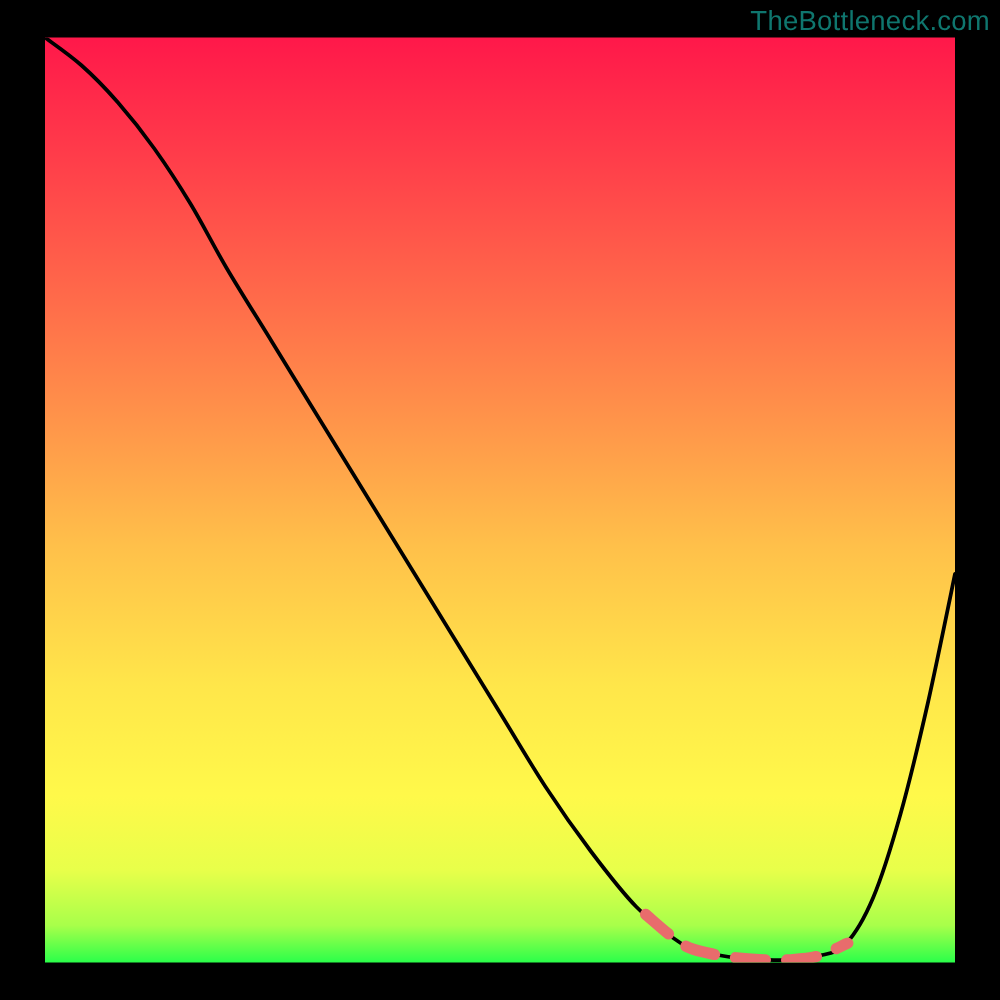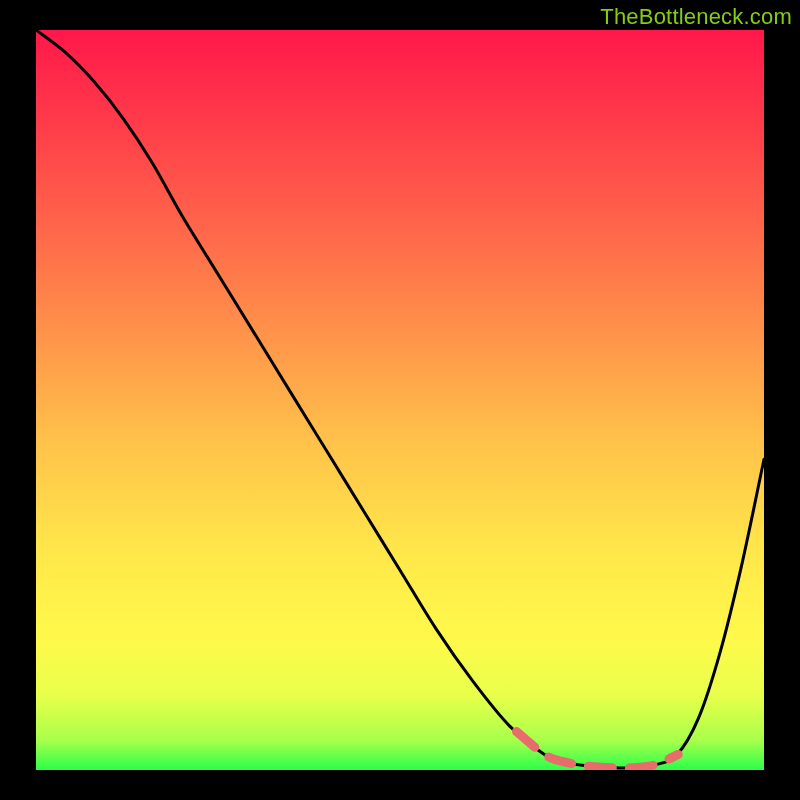--- a/index.html
+++ b/index.html
@@ -16,21 +16,21 @@
     left: 0;
     top: 0;
     width: 800px;
     height: 800px;
     background: #000;
   }
   .watermark {
     position: absolute;
     top: 4px;
     right: 8px;
-    color: #84cc16;
+    color: #0f766e;
     font-family: Arial, Helvetica, sans-serif;
     font-size: 22px;
     font-weight: 400;
     letter-spacing: 0.2px;
     z-index: 10;
   }
   svg {
     position: absolute;
     left: 0;
     top: 0;

